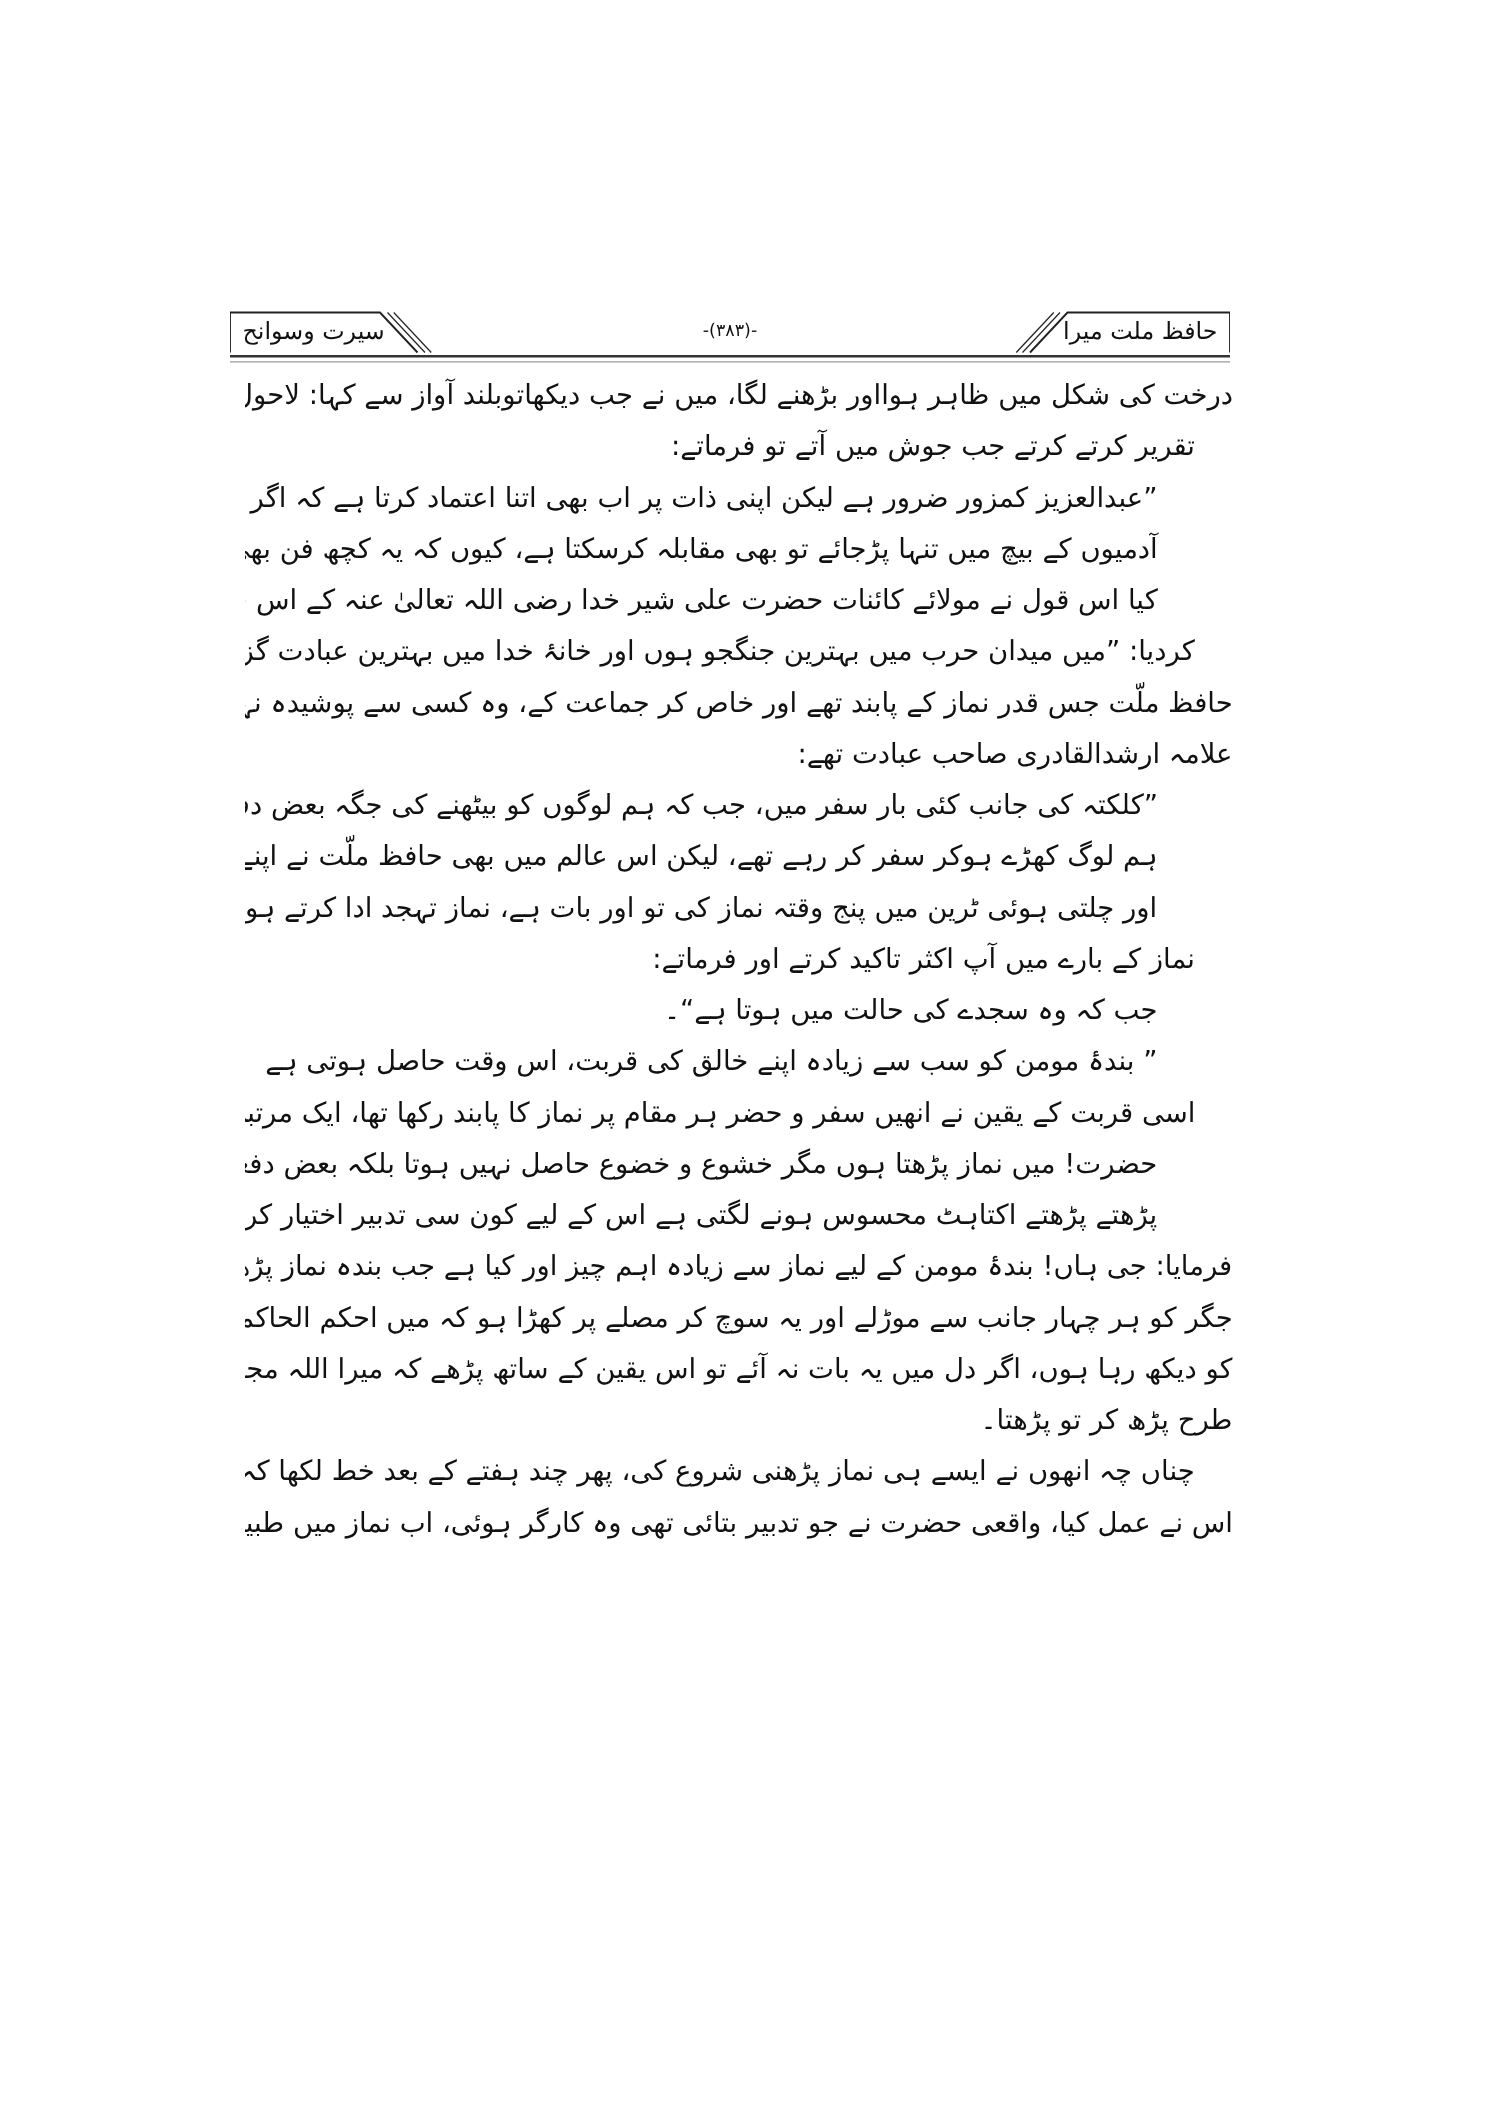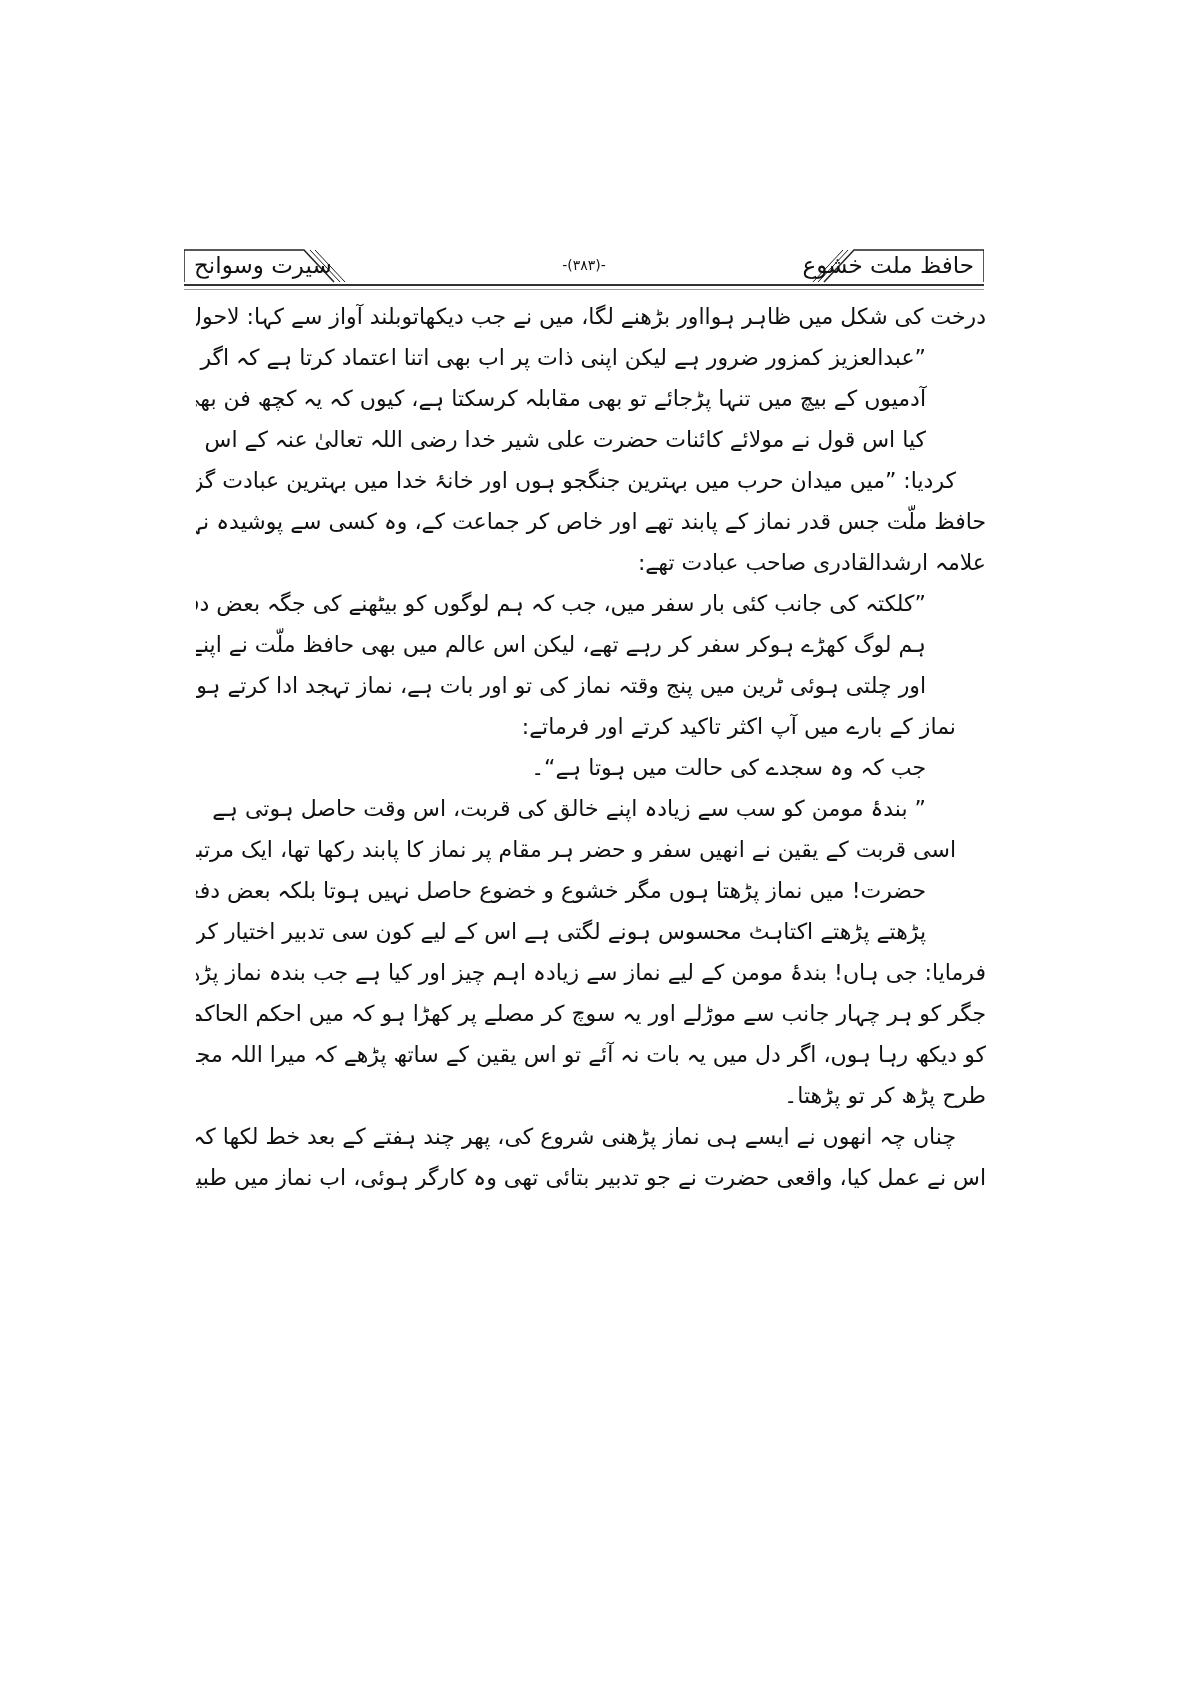--- a/index.html
+++ b/index.html
@@ -9,21 +9,21 @@
     background: #ffffff;
     font-family: "DejaVu Sans", sans-serif;
     color: #111111;
   }
   
   .run-header {
     position: absolute; left: 184px; top: 248px; width: 800px; height: 34px;
   }
   .run-header svg { position: absolute; left: 0; top: 0; }
   .hdr-text {
-    position: absolute; top: 4px; font-size: 23px; line-height: 26px;
+    position: absolute; top: 4px; font-size: 19px; line-height: 26px;
     direction: rtl; white-space: nowrap; color: #111; text-align: center;
   }
   .hdr-right { right: 10px; }
   .hdr-left { left: 10px; }
   .hdr-center { left: 0; right: 0; text-align: center; direction: ltr; font-size: 14px; }
   .hdr-rule {
     position: absolute; left: 184px; top: 284px; width: 800px; height: 3px;
     border-top: 2px solid #333; border-bottom: 1px solid #999;
   }
   
@@ -45,28 +45,29 @@
     <svg width="800" height="36" viewBox="0 0 800 36">
 
       <polyline points="0,34 0,2 120,2 150,34" fill="none" stroke="#222" stroke-width="1.5"></polyline>
       <line x1="126" y1="2" x2="156" y2="34" stroke="#222" stroke-width="1"></line>
       <line x1="131" y1="2" x2="161" y2="34" stroke="#222" stroke-width="1"></line>
 
       <polyline points="800,34 800,2 670,2 640,34" fill="none" stroke="#222" stroke-width="1.5"></polyline>
       <line x1="664" y1="2" x2="634" y2="34" stroke="#222" stroke-width="1"></line>
       <line x1="659" y1="2" x2="629" y2="34" stroke="#222" stroke-width="1"></line>
     </svg>
-    <span class="hdr-text hdr-right">حافظ ملت خشوع</span>
+    <span class="hdr-text hdr-right">حافظ ملت میرا</span>
     <span class="hdr-text hdr-center">-(۳۸۳)-</span>
     <span class="hdr-text hdr-left">سیرت وسوانح</span>
   </div>
   <div class="hdr-rule"></div>
 
   <div class="body-text">
     <span class="ln">درخت کی شکل میں ظاہر ہوااور بڑھنے لگا، میں نے جب دیکھاتوبلند آواز سے کہا: لاحول ولا قوة الخ</span>
+    <span class="ln ind1">تقریر کرتے کرتے جب جوش میں آتے تو فرماتے:</span>
     <span class="ln ind2">”عبدالعزیز کمزور ضرور ہے لیکن اپنی ذات پر اب بھی اتنا اعتماد کرتا ہے کہ اگر پچاس</span>
     <span class="ln ind2">آدمیوں کے بیچ میں تنہا پڑجائے تو بھی مقابلہ کرسکتا ہے، کیوں کہ یہ کچھ فن بھی جانتا ہے“۔</span>
     <span class="ln ind2">کیا اس قول نے مولائے کائنات حضرت علی شیر خدا رضی اللہ تعالیٰ عنہ کے اس قول کو تازہ نہیں</span>
     <span class="ln ind1">کردیا: ”میں میدان حرب میں بہترین جنگجو ہوں اور خانۂ خدا میں بہترین عبادت گزار ہوں“۔</span>
     <span class="ln">حافظ ملّت جس قدر نماز کے پابند تھے اور خاص کر جماعت کے، وہ کسی سے پوشیدہ نہیں ہے، حضرت</span>
     <span class="ln">علامہ ارشدالقادری صاحب عبادت تھے:</span>
     <span class="ln ind2">”کلکتہ کی جانب کئی بار سفر میں، جب کہ ہم لوگوں کو بیٹھنے کی جگہ بعض دفعہ نہیں ملتی،</span>
     <span class="ln ind2">ہم لوگ کھڑے ہوکر سفر کر رہے تھے، لیکن اس عالم میں بھی حافظ ملّت نے اپنے لیے جگہ بنالی</span>
     <span class="ln ind2">اور چلتی ہوئی ٹرین میں پنج وقتہ نماز کی تو اور بات ہے، نماز تہجد ادا کرتے ہوئے دیکھا گیا ہے۔</span>
     <span class="ln ind1">نماز کے بارے میں آپ اکثر تاکید کرتے اور فرماتے:</span>

